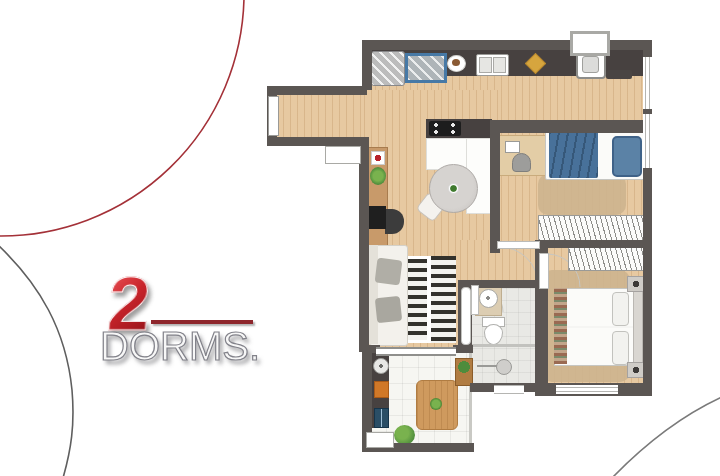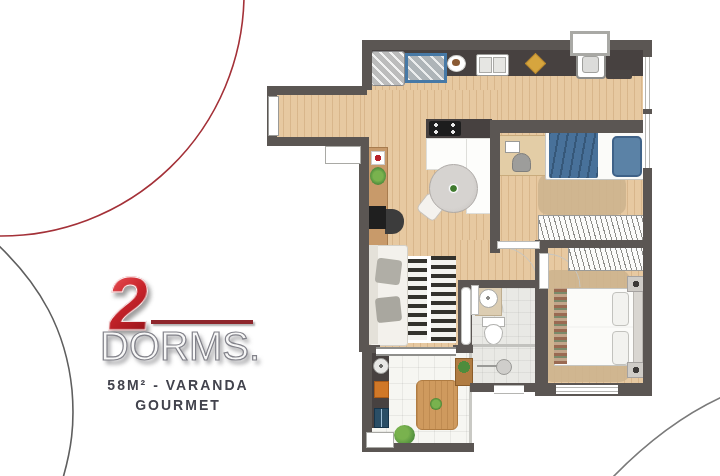--- a/index.html
+++ b/index.html
@@ -46,24 +46,20 @@
 
   <svg class="arcs" viewBox="0 0 720 476">
     <path d="M 244,-2 A 243 243 0 0 1 -2,236" fill="none" stroke="#a43138" stroke-width="1.6"></path>
     <path d="M -2,245 C 40,285 66,330 72,390 C 75,425 71,450 63,478" fill="none" stroke="#5f5f5f" stroke-width="1.6"></path>
     <path d="M 722,397 C 685,414 648,441 612,478" fill="none" stroke="#7a7a7a" stroke-width="1.6"></path>
   </svg>
 
   <div class="abs logo-number">2</div>
   <div class="abs logo-underline"></div>
   <div class="abs logo-word">DORMS.</div>
-  <div class="abs logo-sub">
-    <div>58M² - VARANDA</div>
-    <div>GOURMET</div>
-  </div>
 
   <div class="abs wood" style="left:276px;top:93px;width:100px;height:47px;"></div>
   <div class="abs wood" style="left:368px;top:48px;width:277px;height:75px;"></div>
   <div class="abs wood" style="left:364px;top:90px;width:136px;height:262px;"></div>
   <div class="abs wood" style="left:460px;top:240px;width:85px;height:45px;"></div>
   <div class="abs wood" style="left:494px;top:130px;width:152px;height:115px;"></div>
   <div class="abs wood" style="left:540px;top:245px;width:108px;height:142px;"></div>
   <div class="abs tileG" style="left:470px;top:282px;width:70px;height:103px;"></div>
   <div class="abs tileW" style="left:370px;top:350px;width:102px;height:98px;"></div>
 

